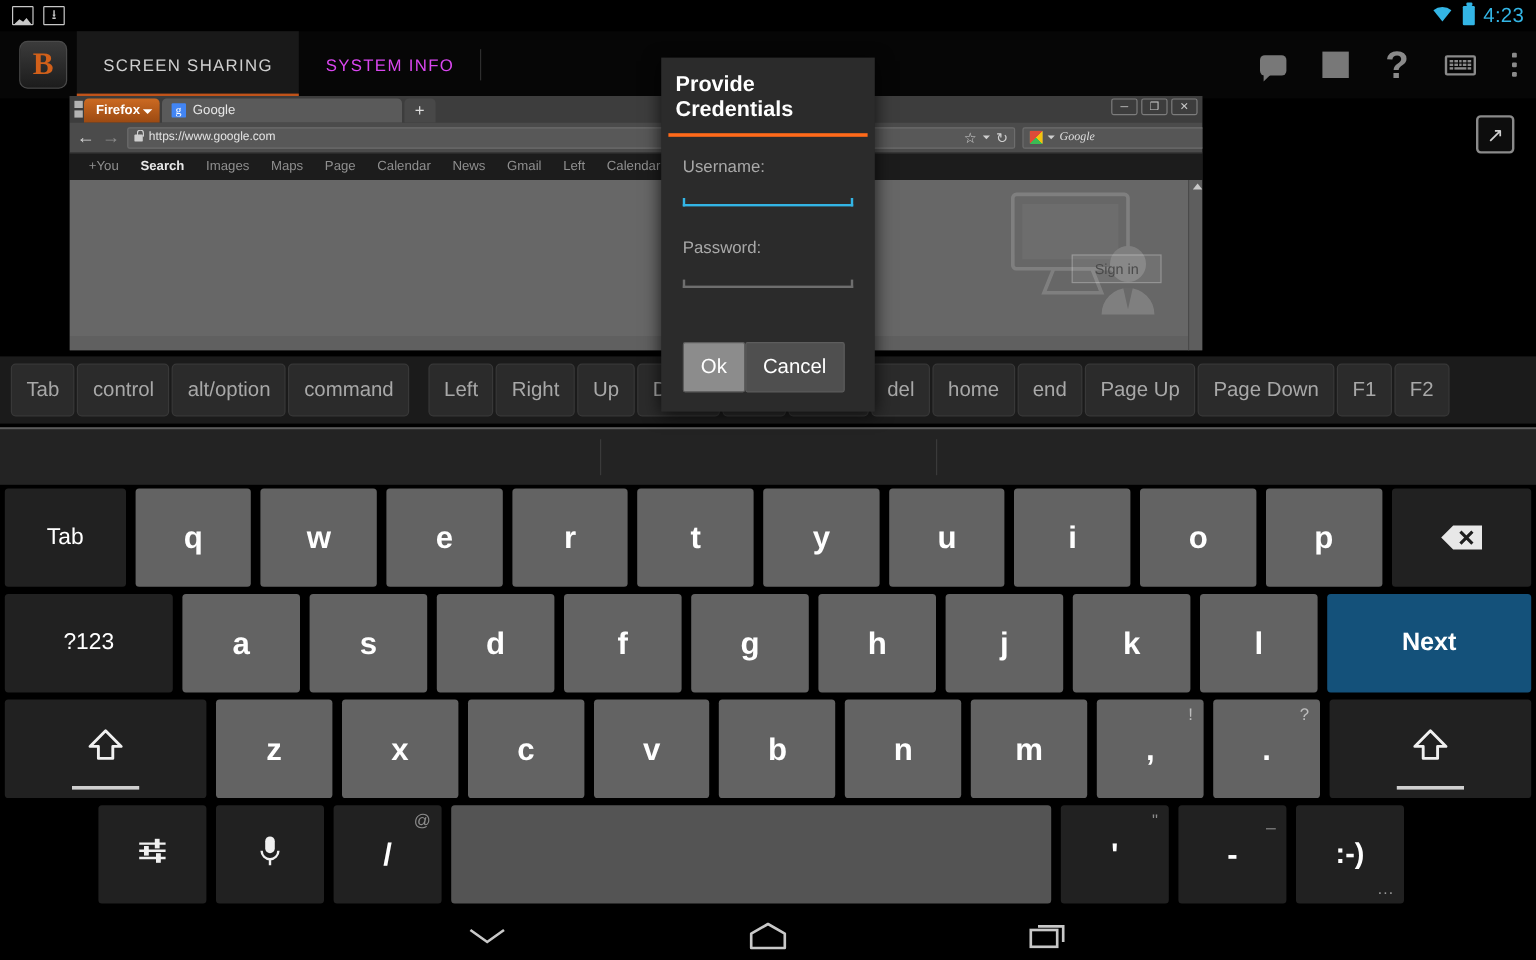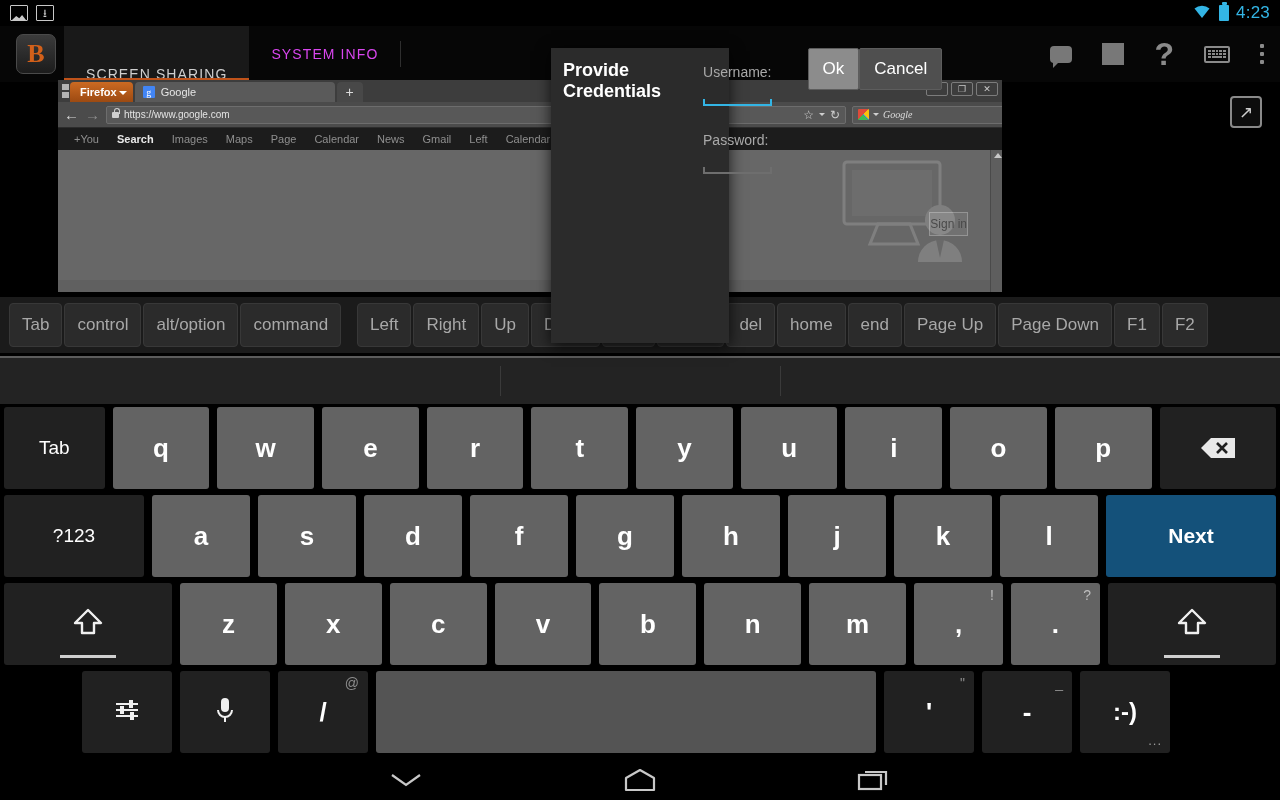--- a/index.html
+++ b/index.html
@@ -49,21 +49,21 @@
     border: 1px solid #4a4a4a;
     color: #d2601a; font-size: 26px; font-weight: bold;
     display: flex; align-items: center; justify-content: center;
     font-family: "Liberation Serif", serif;
   }
   .tabs { display: flex; height: 56px; align-items: stretch; margin-left: 8px; }
   .tab {
     display: flex; align-items: center; padding: 0 22px;
     color: #d946ef; font-size: 14px; letter-spacing: 1.1px; position: relative;
   }
-  .tab.sel { background: #191919; color: #cfcfcf; align-items: flex-end; }
+  .tab.sel { background: #191919; color: #cfcfcf; }
   .tab.sel::after {
     content: ""; position: absolute; left: 0; right: 0; bottom: 0; height: 4px;
     background: #c0531a;
   }
   .tab-sep { width: 1px; height: 26px; background: #2e2e2e; align-self: center; }
   .ab-right {
     margin-left: auto; display: flex; align-items: center; gap: 30px; padding-right: 16px;
   }
   .ab-ico { color: #787878; display: flex; align-items: center; justify-content: center; }
   .bubble {
@@ -242,21 +242,21 @@
 
   
   .navbar {
     position: absolute; left: 0; bottom: 0; width: 1280px; height: 40px;
     background: #000; display: flex; align-items: center; justify-content: center; gap: 190px;
   }
   .nav-ico { width: 44px; height: 26px; display:flex; align-items:center; justify-content:center; }
   .dialog {
     position: absolute; left: 551px; top: 48px; width: 178px; height: 295px;
     background: #2b2b2b; box-shadow: 0 3px 14px rgba(0,0,0,.75);
-    display: flex; 
+    display: flex; flex-direction: column;
   }
   .dlg-title {
     color: #fff; font-size: 18px; font-weight: bold; padding: 12px 12px 9px 12px;
   }
   .dlg-rule { height: 3px; background: #ff6a1a; margin: 0 6px; }
   .dlg-body { padding: 16px 18px 0 18px; flex: 1; }
   .dlg-label { color: #a9a9a9; font-size: 14px; margin-bottom: 24px; }
   .dlg-field {
     height: 2px; background: #33b5e5; margin-bottom: 26px; position: relative;
   }
@@ -408,21 +408,21 @@
       <div class="watermark">
         <svg width="130" height="110" viewBox="0 0 130 110">
           <rect x="4" y="4" width="96" height="62" rx="3" fill="none" stroke="#fff" stroke-width="3"></rect>
           <rect x="12" y="12" width="80" height="46" fill="#bbb" opacity=".5"></rect>
           <path d="M38 66 L30 86 L78 86 L70 66 Z" fill="none" stroke="#fff" stroke-width="3"></path>
           <circle cx="100" cy="62" r="15" fill="#fff"></circle>
           <path d="M78 104 a22 22 0 0 1 44 0 z" fill="#fff"></path>
           <path d="M96 82 L100 100 L104 82 z" fill="#777"></path>
         </svg>
       </div>
-      <div class="signin-btn" style="position:absolute;right:22px;top:62px;border:1px solid rgba(255,255,255,.25);padding:4px 0;color:#4a4a4a;font-size:12px;background:rgba(255,255,255,.07)">
+      <div class="signin-btn" style="position:absolute;right:22px;top:62px;border:1px solid rgba(255,255,255,.25);padding:4px 18px;color:#4a4a4a;font-size:12px;background:rgba(255,255,255,.07)">
         <span>Sign in</span>
       </div>
     </div>
     <div class="g-scrollbar">
         <i></i>
       </div>
     <div class="g-hscroll"></div>
   </div>
 
   <div style="position:absolute;left:1230px;top:96px;width:32px;height:32px;border:2px solid #8a8a8a;border-radius:4px;display:flex;align-items:center;justify-content:center;color:#cfcfcf;font-size:17px;background:#0d0d0d">↗</div>

